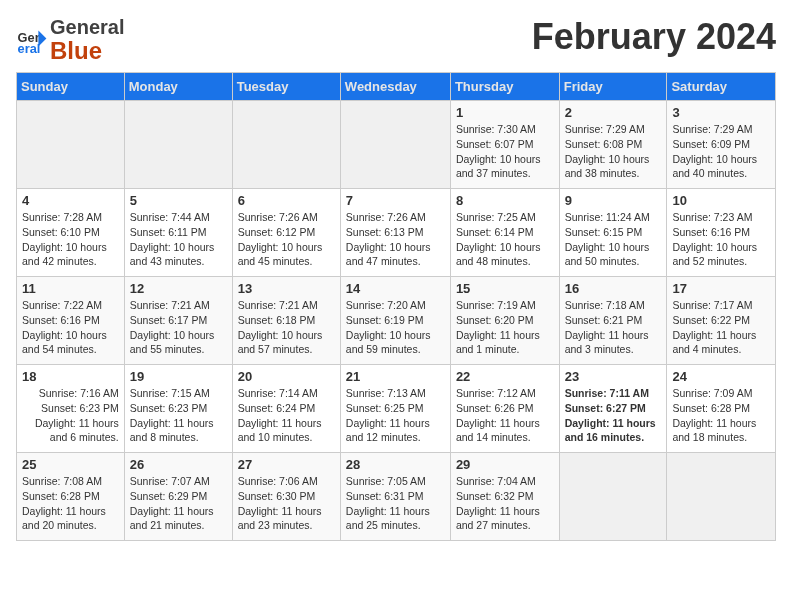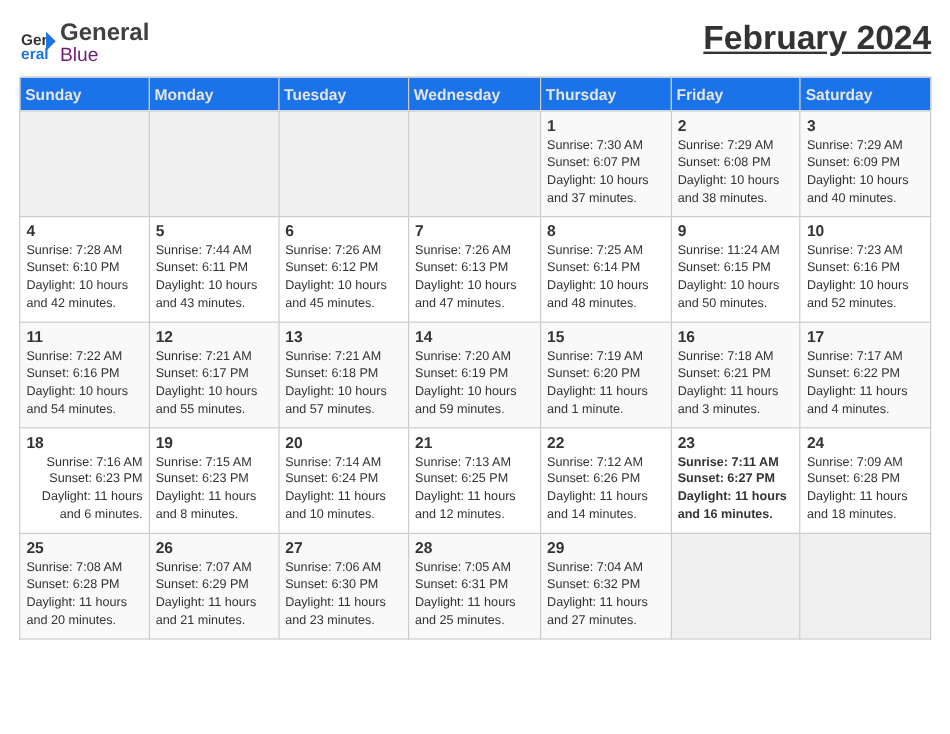--- a/index.html
+++ b/index.html
@@ -22,24 +22,23 @@
     }
     .logo-icon {
       width: 32px;
       height: 32px;
       margin-right: 2px;
     }
     .title-block {
       text-align: right;
     }
     .month-title {
-      font-size: 28px;
+      font-size: 36px;
       font-weight: bold;
       color: #333;
-      text-decoration: underline;
     }
     .location {
       font-size: 14px;
       color: #555;
     }
     table {
       width: 100%;
       border-collapse: collapse;
     }
     thead tr {
@@ -93,21 +92,21 @@
   <div class="logo">
     <svg class="logo-icon" viewBox="0 0 40 40">
       <text x="2" y="22" font-size="16" font-weight="bold" fill="#333">Gen</text>
       <text x="2" y="36" font-size="16" font-weight="bold" fill="#1a73e8">eral</text>
       <polygon points="28,8 38,18 28,28" fill="#1a73e8"></polygon>
     </svg>
     <div>
       <div style="font-size:20px;font-weight:bold;color:#333;line-height:1.1">
         <span style="color:#404040">General</span>
       </div>
-      <div style="font-size:16px;font-weight:normal;color:#701a75;line-height:1.1">Blue</div>
+      <div style="font-size:24px;font-weight:bold;color:#c2410c;line-height:1.1">Blue</div>
     </div>
   </div>
   <div class="title-block">
     <div class="month-title">February 2024</div>
   </div>
 </div>
 
 <table>
   <thead>
     <tr>

